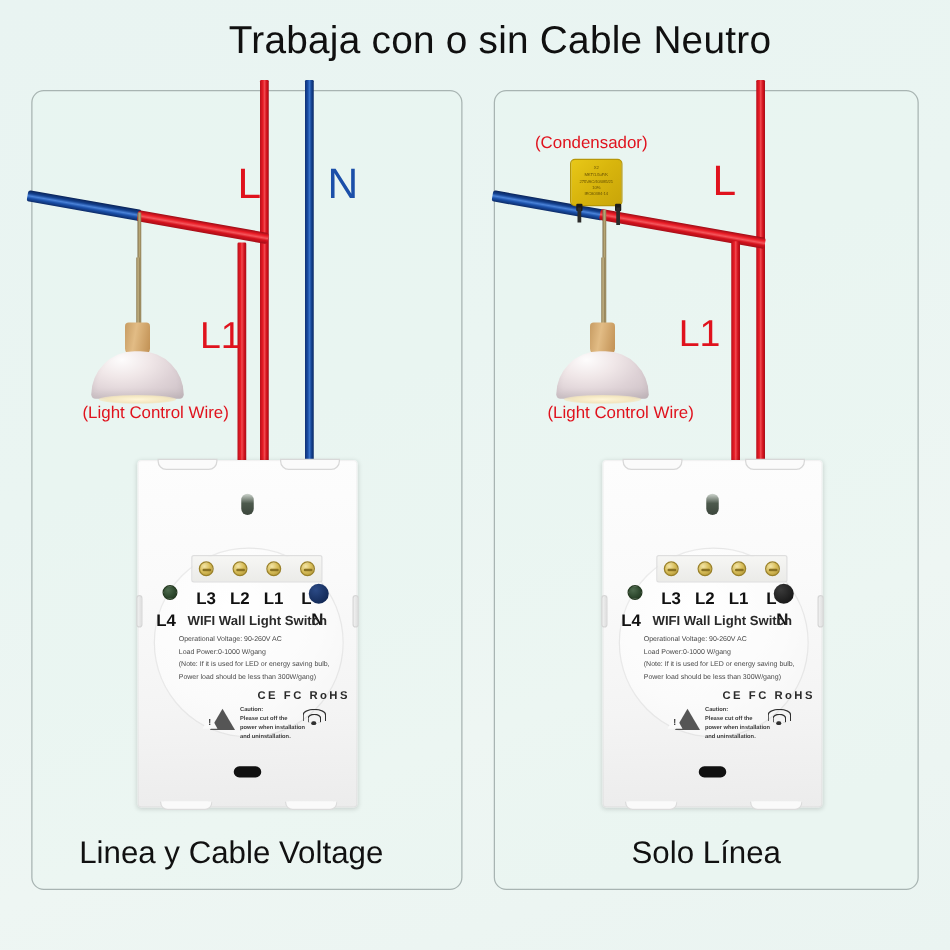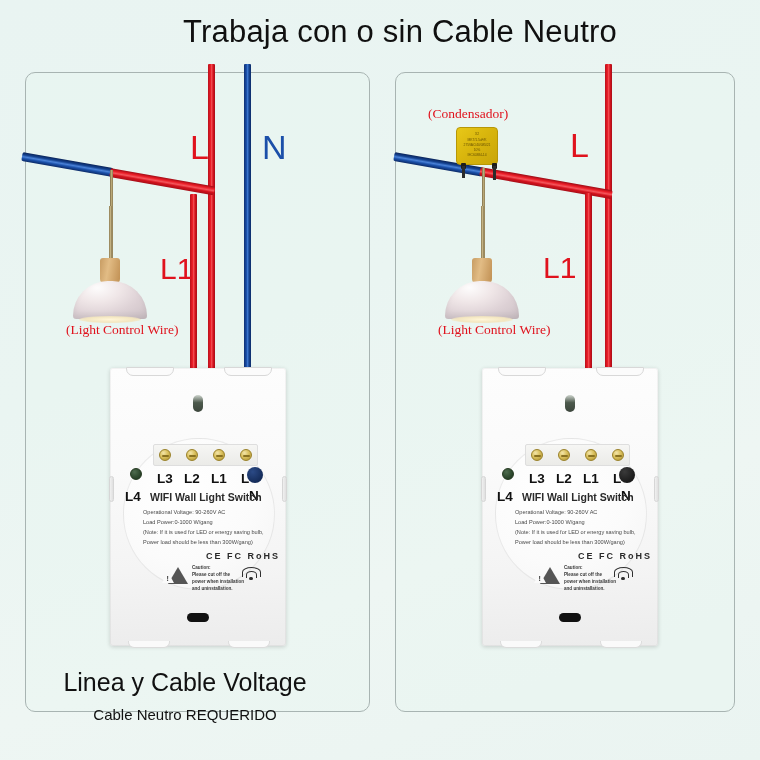--- a/index.html
+++ b/index.html
@@ -53,21 +53,21 @@
   .diag-red{background:linear-gradient(0deg,#a60e18 0%,#d4121d 30%,#f4565c 50%,#ea1c26 72%,#9c0c16 100%);}
 
   .droplead{position:absolute;width:2.5px;
     background:linear-gradient(90deg,#7a6a48,#b9a877,#8b7a52);}
 
   
   .lbl{position:absolute;font-size:34px;font-weight:400;line-height:1;}
   .lbl-red{color:#e0121d;}
   .lbl-blue{color:#1b4fa9;}
   .lbl-l1{position:absolute;font-size:30px;color:#e0121d;line-height:1;}
-  .note{position:absolute;font-size:13.5px;color:#e0121d;white-space:nowrap;font-family:Liberation Serif, serif;}
+  .note{position:absolute;font-size:13.5px;color:#e0121d;white-space:nowrap;}
 
   
   .lamp-cord{position:absolute;width:3px;
     background:linear-gradient(90deg,#8a7850,#c3b283,#8a7850);}
   .lamp-wood{position:absolute;width:20px;height:26px;border-radius:3px 3px 5px 5px;
     background:linear-gradient(100deg,#c79c63 0%,#e2bc85 40%,#c08f52 100%);}
   .lamp-shade{position:absolute;width:74px;height:38px;
     border-radius:42px 42px 4px 4px;
     background:radial-gradient(ellipse at 33% 18%,#fdfcfc 0%,#f0e7e8 32%,#ded2d6 62%,#cbbfc4 100%);
     box-shadow:inset 0 -4px 6px rgba(0,0,0,.08);}
@@ -215,21 +215,20 @@
     </div>
 
     <div class="dev-bottom-btn" style="left:77px;top:245px;"></div>
     <div class="dev-bot-notch" style="left:18px;top:273px;"></div>
     <div class="dev-bot-notch" style="left:118px;top:273px;"></div>
     <div class="dev-side-tab" style="left:-1px;top:108px;"></div>
     <div class="dev-side-tab" style="left:172px;top:108px;"></div>
   </div>
 
   <div class="cap-main" style="left:0;top:668px;width:370px;">Linea y Cable Voltage</div>
-  <div class="cap-sub" style="left:0;top:706px;width:370px;">Cable Neutro REQUERIDO</div>
 
   <div class="panel" id="panel-right"></div>
 
   <div class="wire wv wire-red" style="left:605px;top:64px;height:470px;"></div>
   <div class="lbl lbl-red" style="left:570px;top:128px;">L</div>
 
   <div class="diag diag-blue" style="left:394px;top:152px;width:90px;transform:rotate(10deg);"></div>
   <div class="diag diag-red" style="left:480px;top:167px;width:134px;transform:rotate(10deg);"></div>
 
   <div class="note" style="left:428px;top:106px;">(Condensador)</div>
@@ -311,14 +310,15 @@
       <i style="position:absolute;left:7.2px;top:10px;width:3.4px;height:3.4px;border-radius:50%;background:#2f2f2f;"></i>
     </div>
 
     <div class="dev-bottom-btn" style="left:77px;top:245px;"></div>
     <div class="dev-bot-notch" style="left:18px;top:273px;"></div>
     <div class="dev-bot-notch" style="left:118px;top:273px;"></div>
     <div class="dev-side-tab" style="left:-1px;top:108px;"></div>
     <div class="dev-side-tab" style="left:172px;top:108px;"></div>
   </div>
 
+  <div class="cap-main" style="left:395px;top:668px;width:340px;">Solo Línea</div>
 
 </div>
 
 </body></html>

